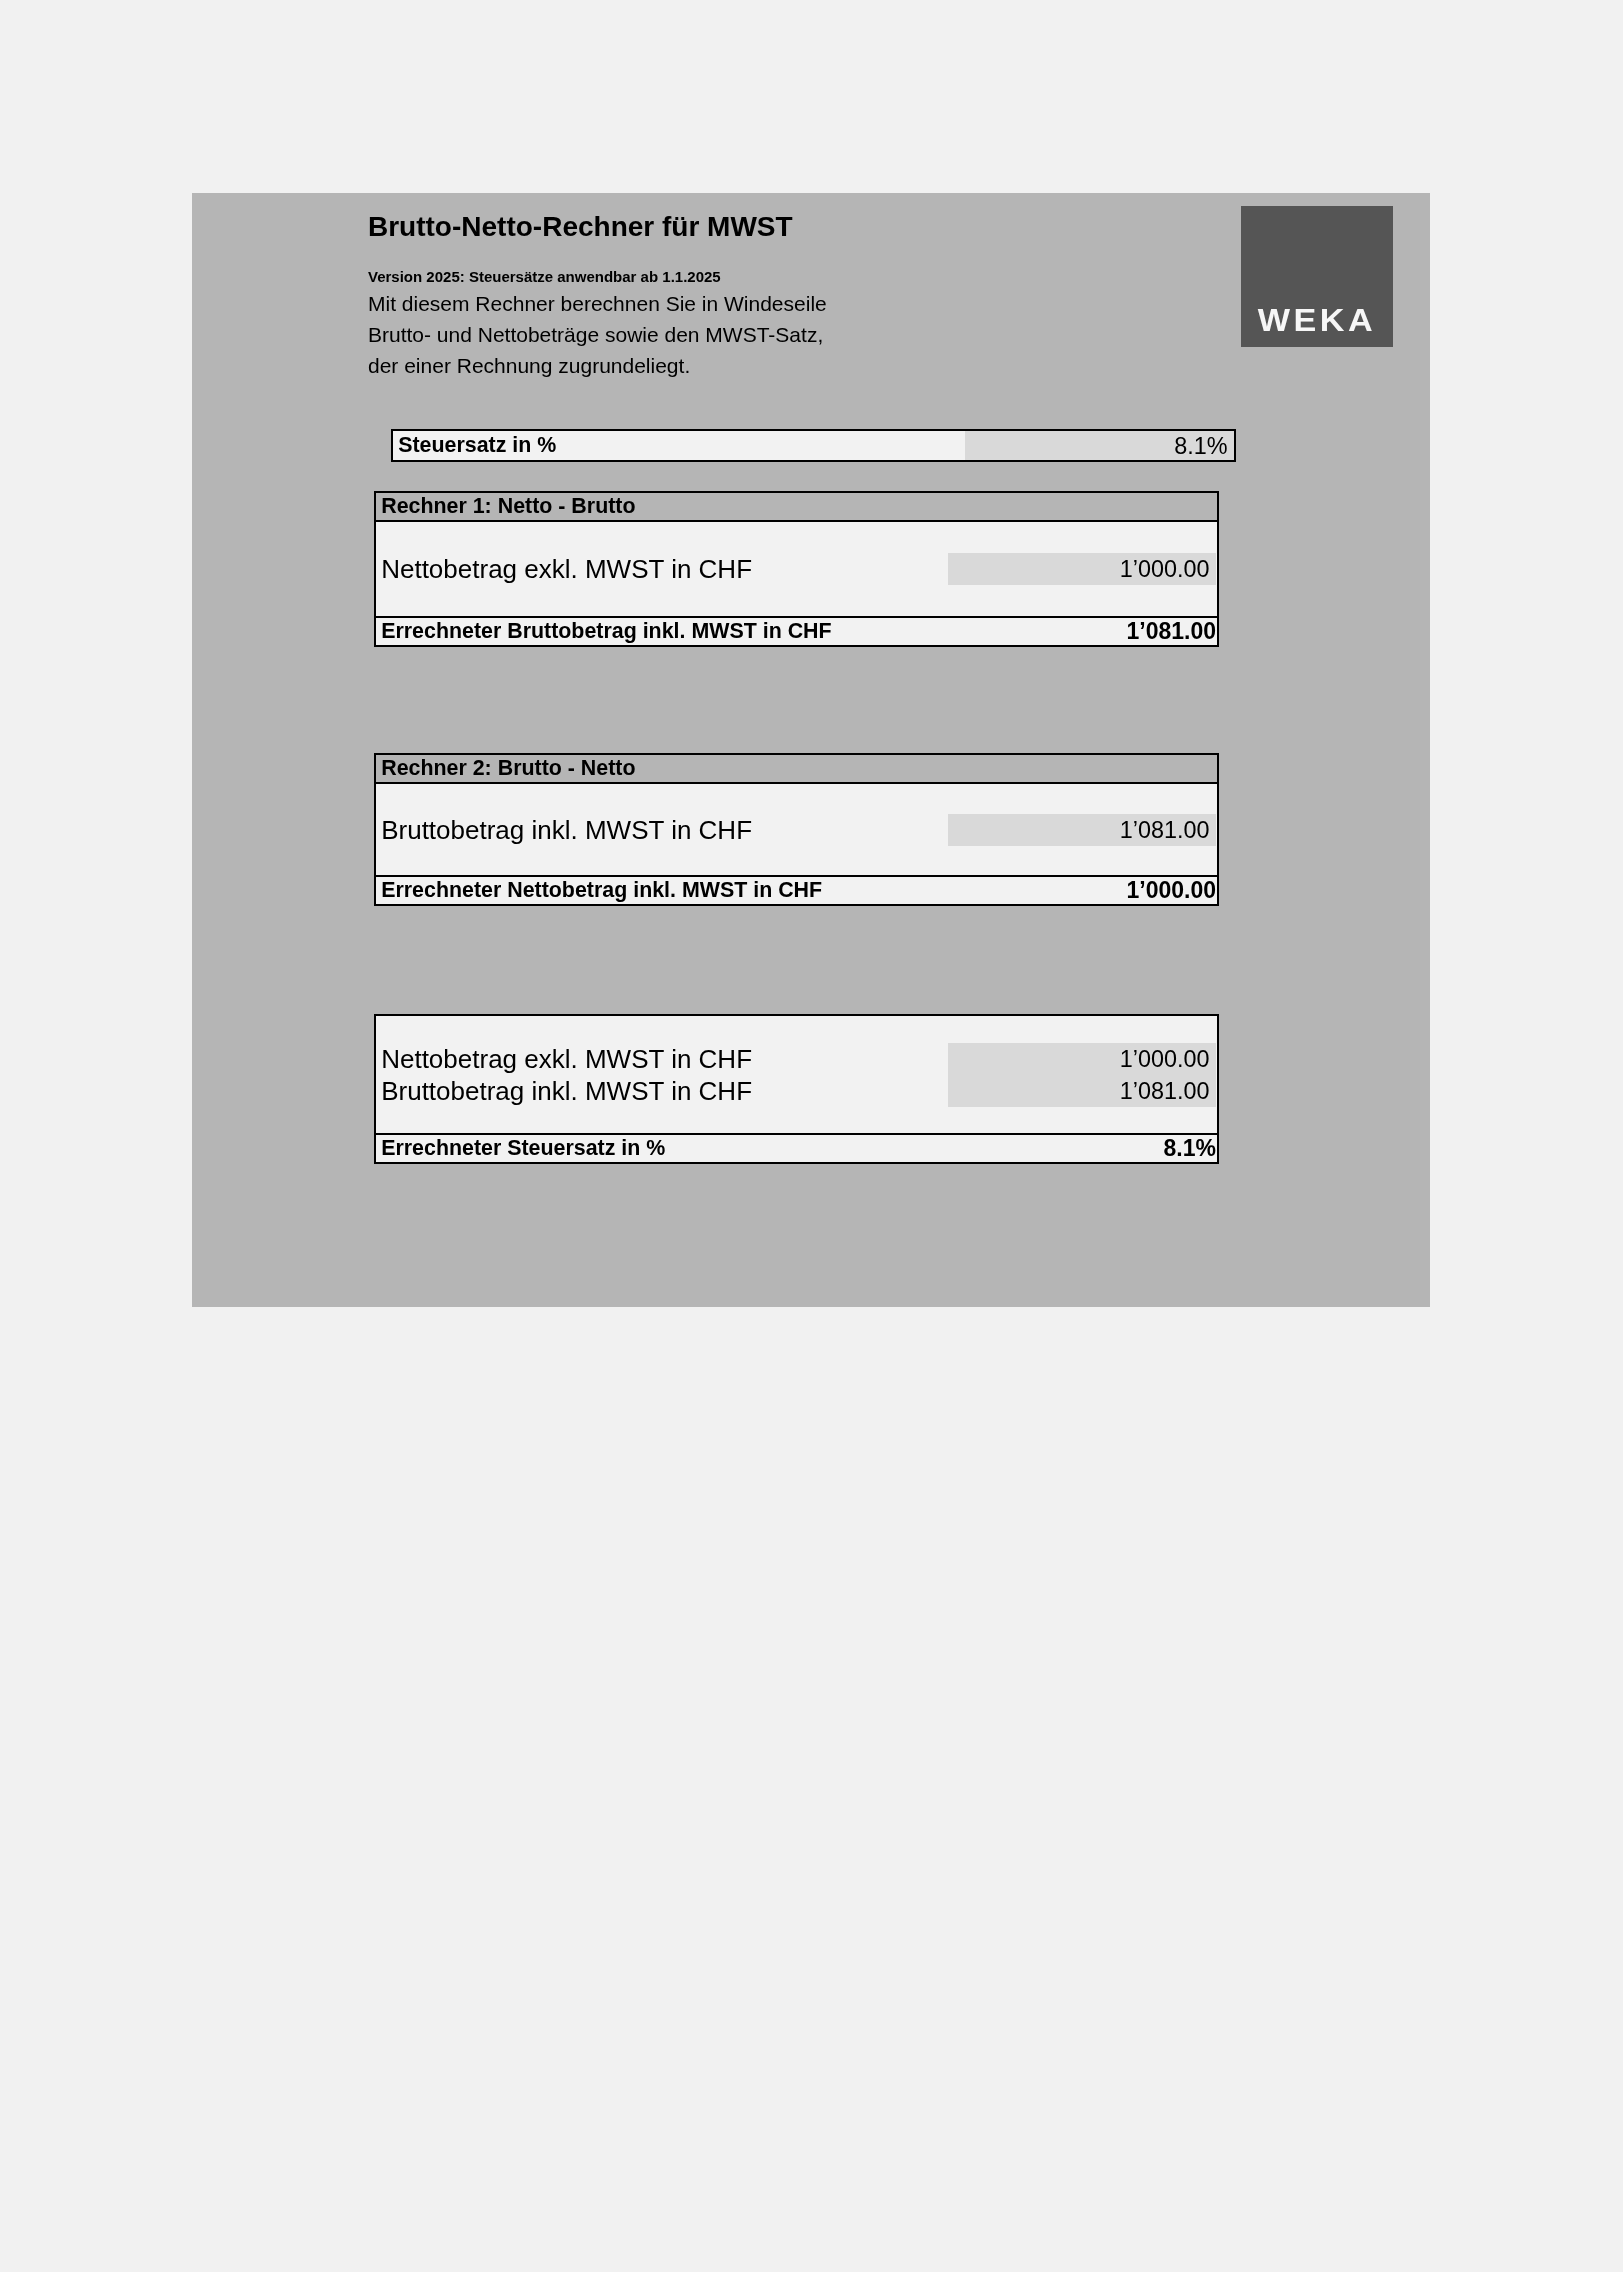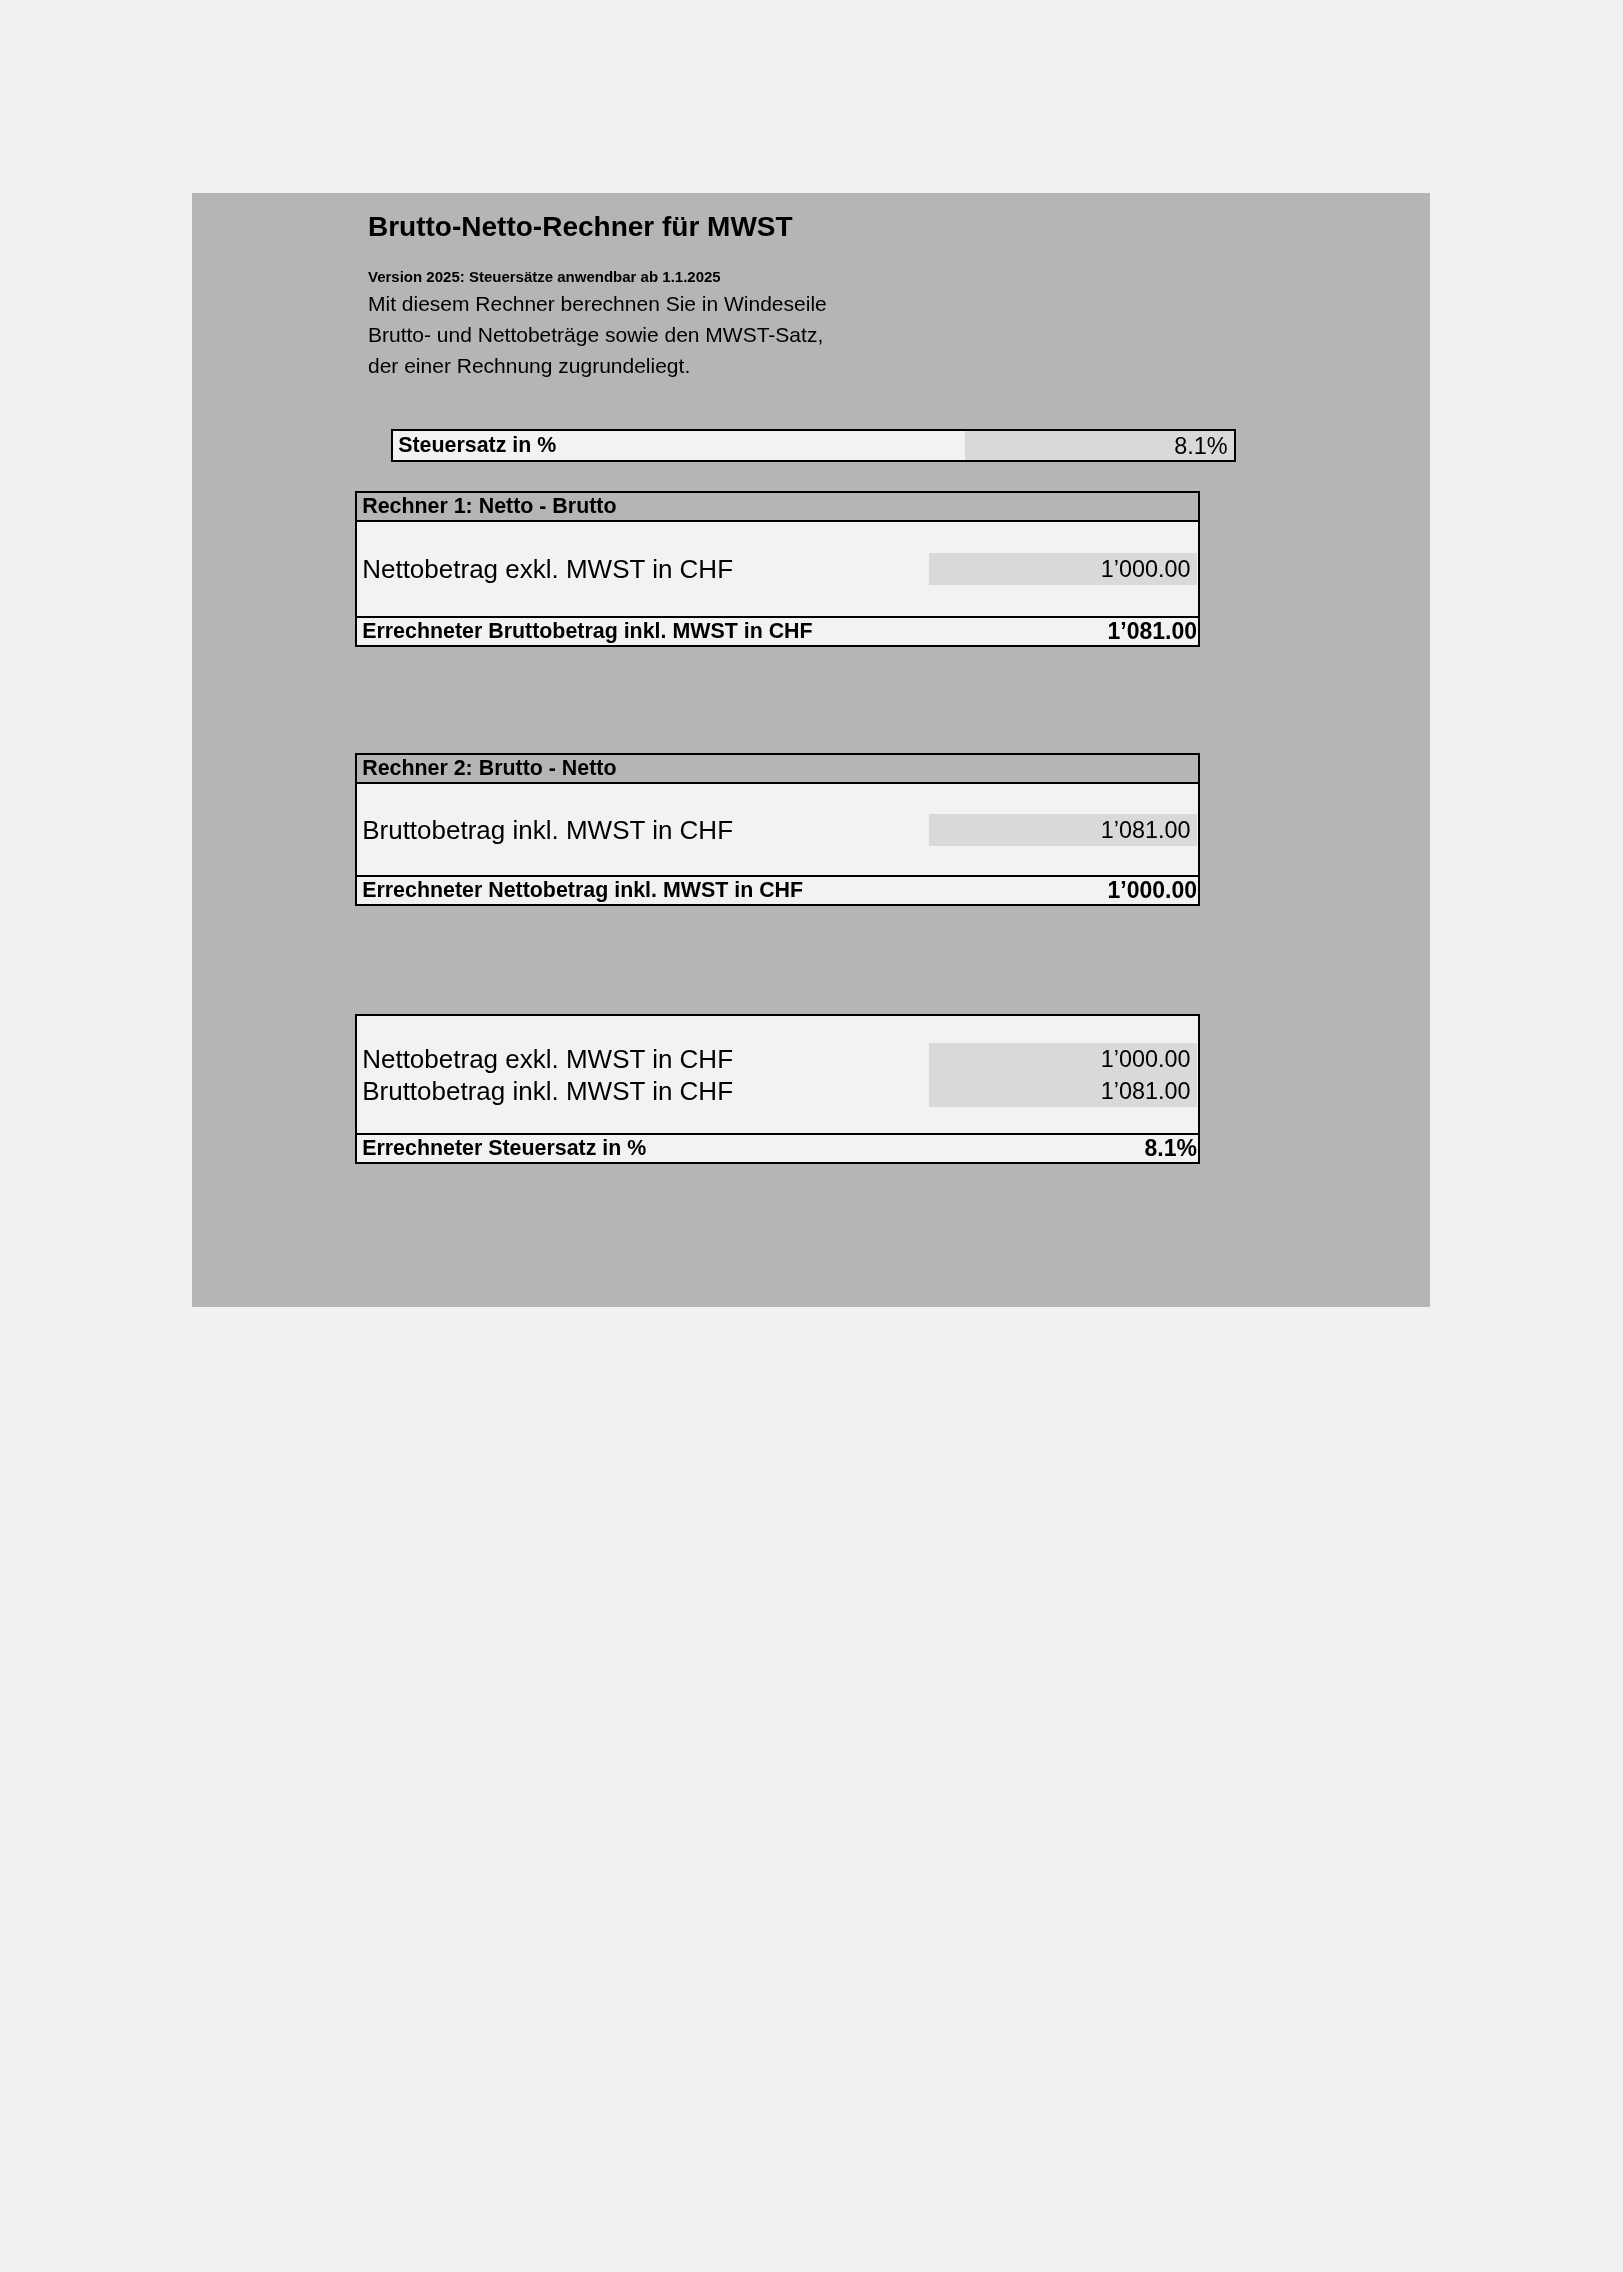--- a/index.html
+++ b/index.html
@@ -63,21 +63,21 @@
     font-size: 21.4px; font-weight: bold;
     white-space: nowrap;
   }
   .tax-field {
     position: absolute; left: 572px; right: 0; top: 0; bottom: 0;
     background: #d9d9d9;
     display: flex; align-items: center; justify-content: flex-end;
   }
   
   .calc {
-    position: absolute; left: 163px;
+    position: absolute; left: 182px;
     width: 845px;
     box-sizing: border-box;
     border: 2.6px solid #000;
     background: #f2f2f2;
   }
   .calc1 { top: 298px; }
   .calc2 { top: 560px; }
   .calc3 { top: 821px; }
   .calc-header {
     height: 27px;
@@ -122,20 +122,23 @@
 <div class="panel">
 
   <div class="title">Brutto-Netto-Rechner für MWST</div>
   <div class="subtitle">Version 2025: Steuersätze anwendbar ab 1.1.2025</div>
   <div class="intro">
     <div>Mit diesem Rechner berechnen Sie in Windeseile</div>
     <div>Brutto- und Nettobeträge sowie den MWST-Satz,</div>
     <div>der einer Rechnung zugrundeliegt.</div>
   </div>
 
+  <div class="logo">
+    <div class="logo-text">WEKA</div>
+  </div>
 
   <div class="tax-row">
     <div class="tax-label">Steuersatz in %</div>
     <div class="tax-field">
       <span class="cell-value">8.1%</span>
     </div>
   </div>
 
   <div class="calc calc1">
     <div class="calc-header">Rechner 1: Netto - Brutto</div>

